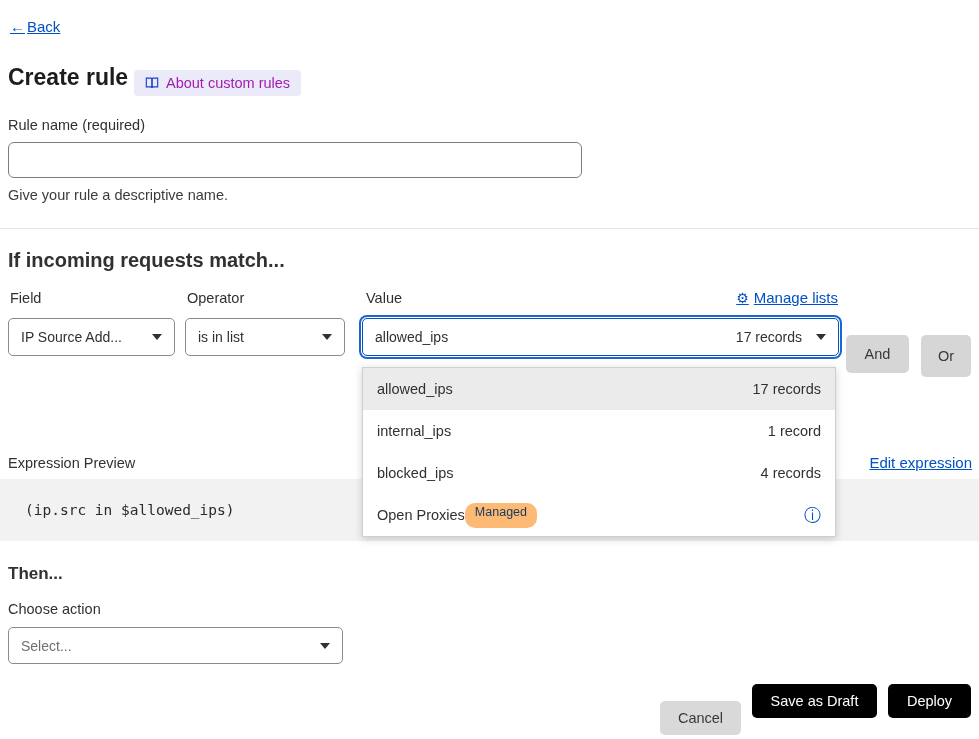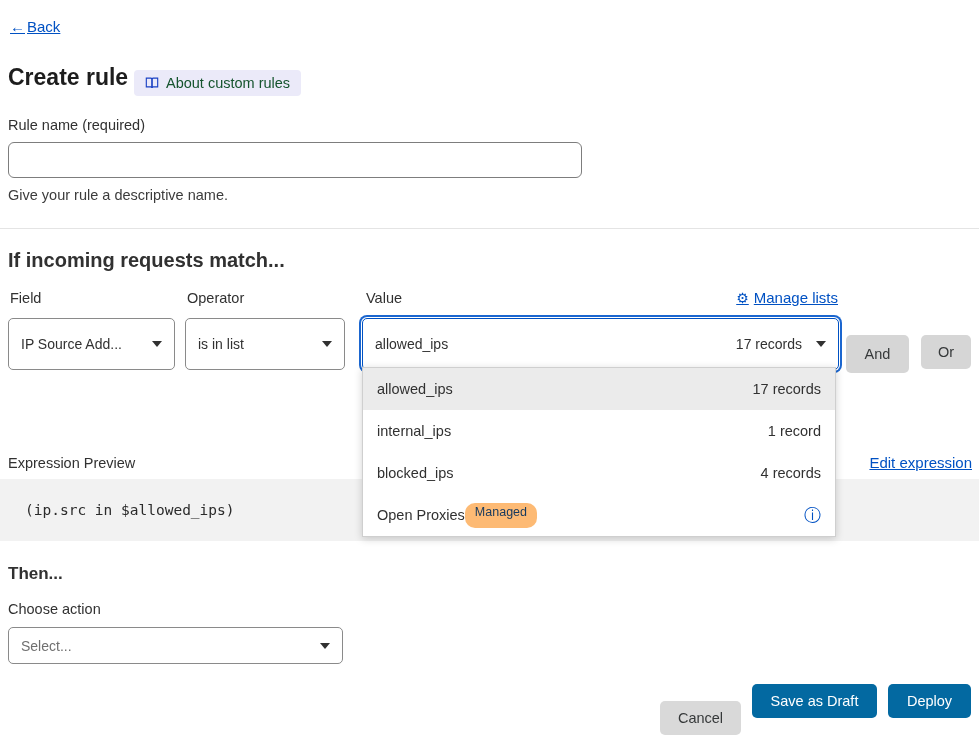--- a/index.html
+++ b/index.html
@@ -25,21 +25,21 @@
   .abs { position: absolute; }
 
   
   .back-link { left: 10px; top: 18px; display: inline-flex; align-items: center; gap: 2px; }
 
   
   .page-title { left: 8px; top: 64px; font-size: 23px; font-weight: bold; color: #1d1d1d; }
   .chip {
     left: 134px; top: 70px; height: 26px;
     display: inline-flex; align-items: center; gap: 7px;
-    background: #ebeaf9; color: #14532d;
+    background: #ebeaf9; color: #a21caf;
     padding: 0 11px; border-radius: 4px; font-size: 14.5px;
     cursor: pointer;
   }
   .chip svg { display: block; }
 
   
   .rule-name-label { left: 8px; top: 117px; font-size: 14.5px; }
   .rule-name-input {
     left: 8px; top: 142px; width: 574px; height: 36px;
     border: 1px solid #7d7d7d; border-radius: 6px;
@@ -55,21 +55,21 @@
   .col-label { font-size: 14.5px; color: #313131; top: 290px; }
   .field-label { left: 10px; }
   .operator-label { left: 187px; }
   .value-label { left: 366px; }
   .manage-lists { top: 289px; right: 141px; display: inline-flex; align-items: center; gap: 5px; font-size: 15px; }
   .gear-glyph { font-size: 14px; text-decoration: none; display: inline-block; }
 
   
   .select {
     display: flex; align-items: center; justify-content: space-between;
-    height: 52px; background: #ffffff;
+    height: 38px; background: #ffffff;
     border: 1px solid #8a8a8a; border-radius: 5px;
     padding: 0 12px; cursor: pointer; font-size: 14px; color: #313131;
   }
   .caret {
     width: 0; height: 0; flex: 0 0 auto;
     border-left: 5px solid transparent; border-right: 5px solid transparent;
     border-top: 6px solid #313131; margin-left: 10px;
   }
   .field-select { left: 8px; top: 318px; width: 167px; }
   .operator-select { left: 185px; top: 318px; width: 160px; }
@@ -80,23 +80,23 @@
   }
   .value-select .meta { margin-left: auto; padding-right: 4px; color: #313131; }
   .truncate { white-space: nowrap; overflow: hidden; text-overflow: ellipsis; }
 
   .btn {
     display: inline-flex; align-items: center; justify-content: center;
     border: none; border-radius: 5px; cursor: pointer;
     font-family: "Liberation Sans", sans-serif; font-size: 14.5px;
   }
   .btn-gray { background: #d6d6d6; color: #36393a; margin-top: 17px; }
-  .btn-blue { background: #0369a1; color: #ffffff; }
+  .btn-blue { background: #000000; color: #ffffff; }
   .and-button { left: 846px; top: 318px; width: 63px; height: 38px; }
-  .or-button  { left: 921px; top: 318px; width: 50px; height: 34px; }
+  .or-button  { left: 921px; top: 318px; width: 50px; height: 42px; }
 
   
   .dropdown {
     left: 362px; top: 367px; width: 474px;
     background: #ffffff; border: 1px solid #cfcfcf;
     box-shadow: 0 2px 8px rgba(0,0,0,0.18);
     z-index: 10;
   }
   .dd-row {
     height: 42px; display: flex; align-items: center; justify-content: space-between;

